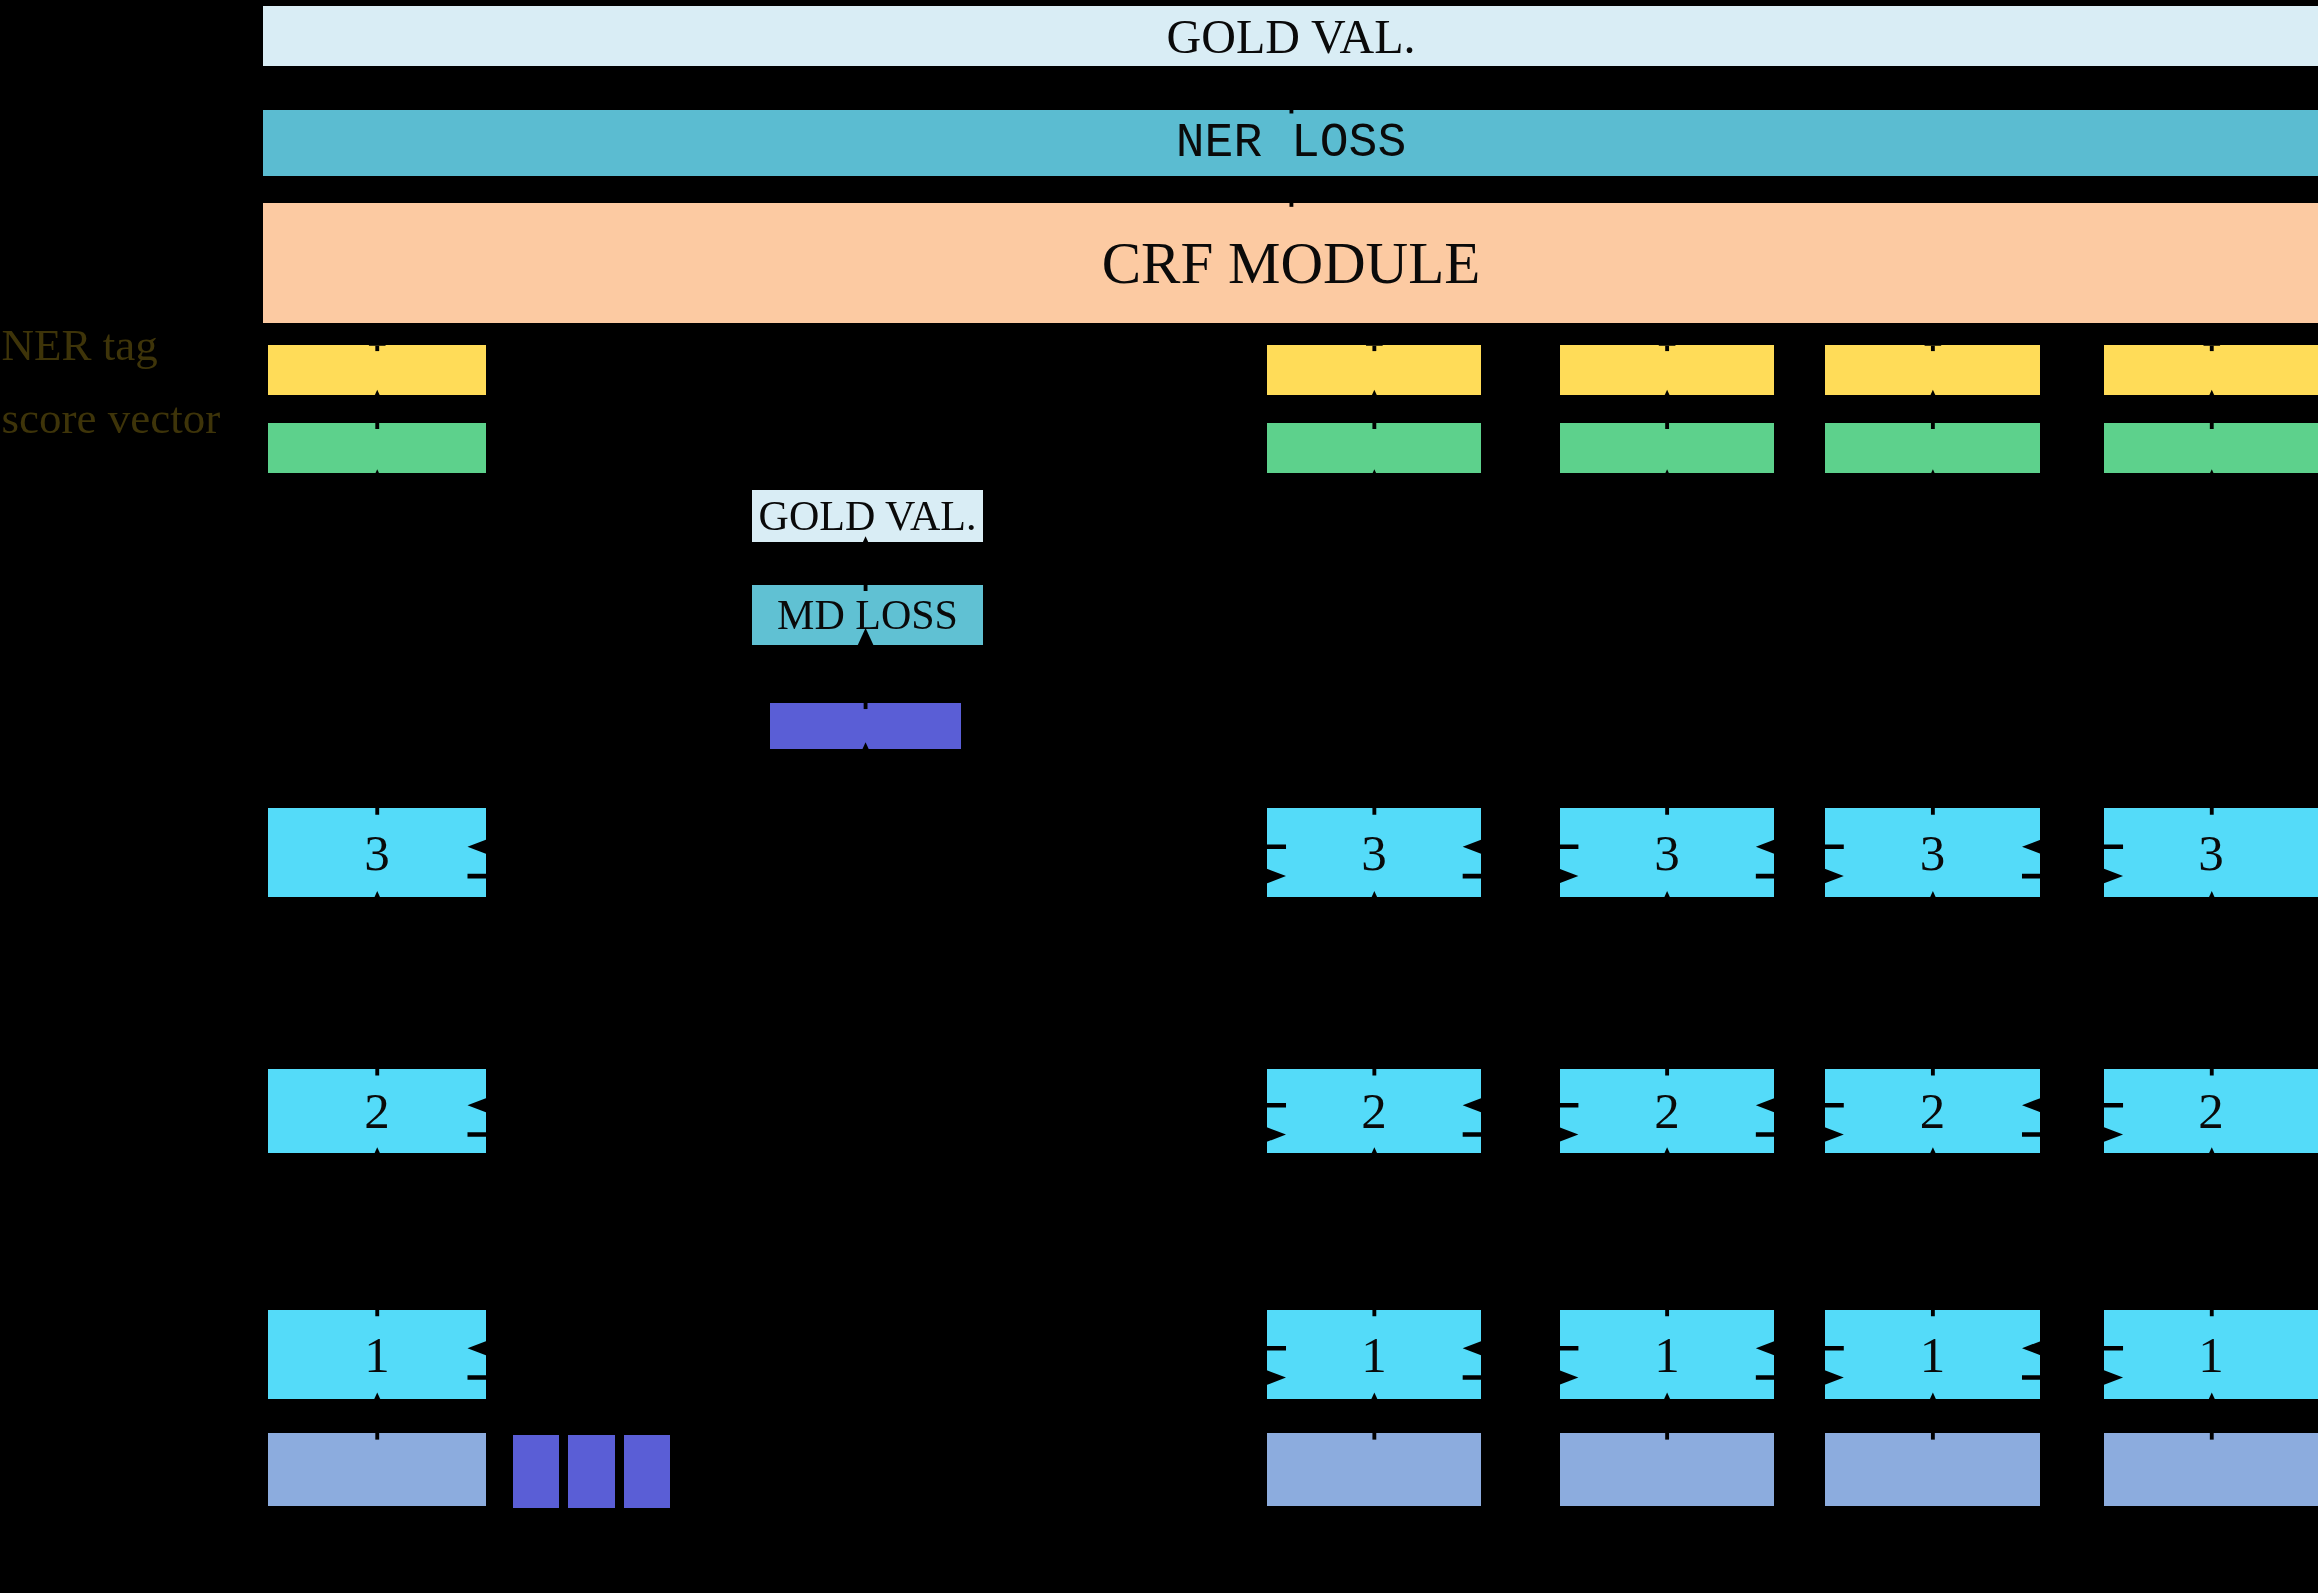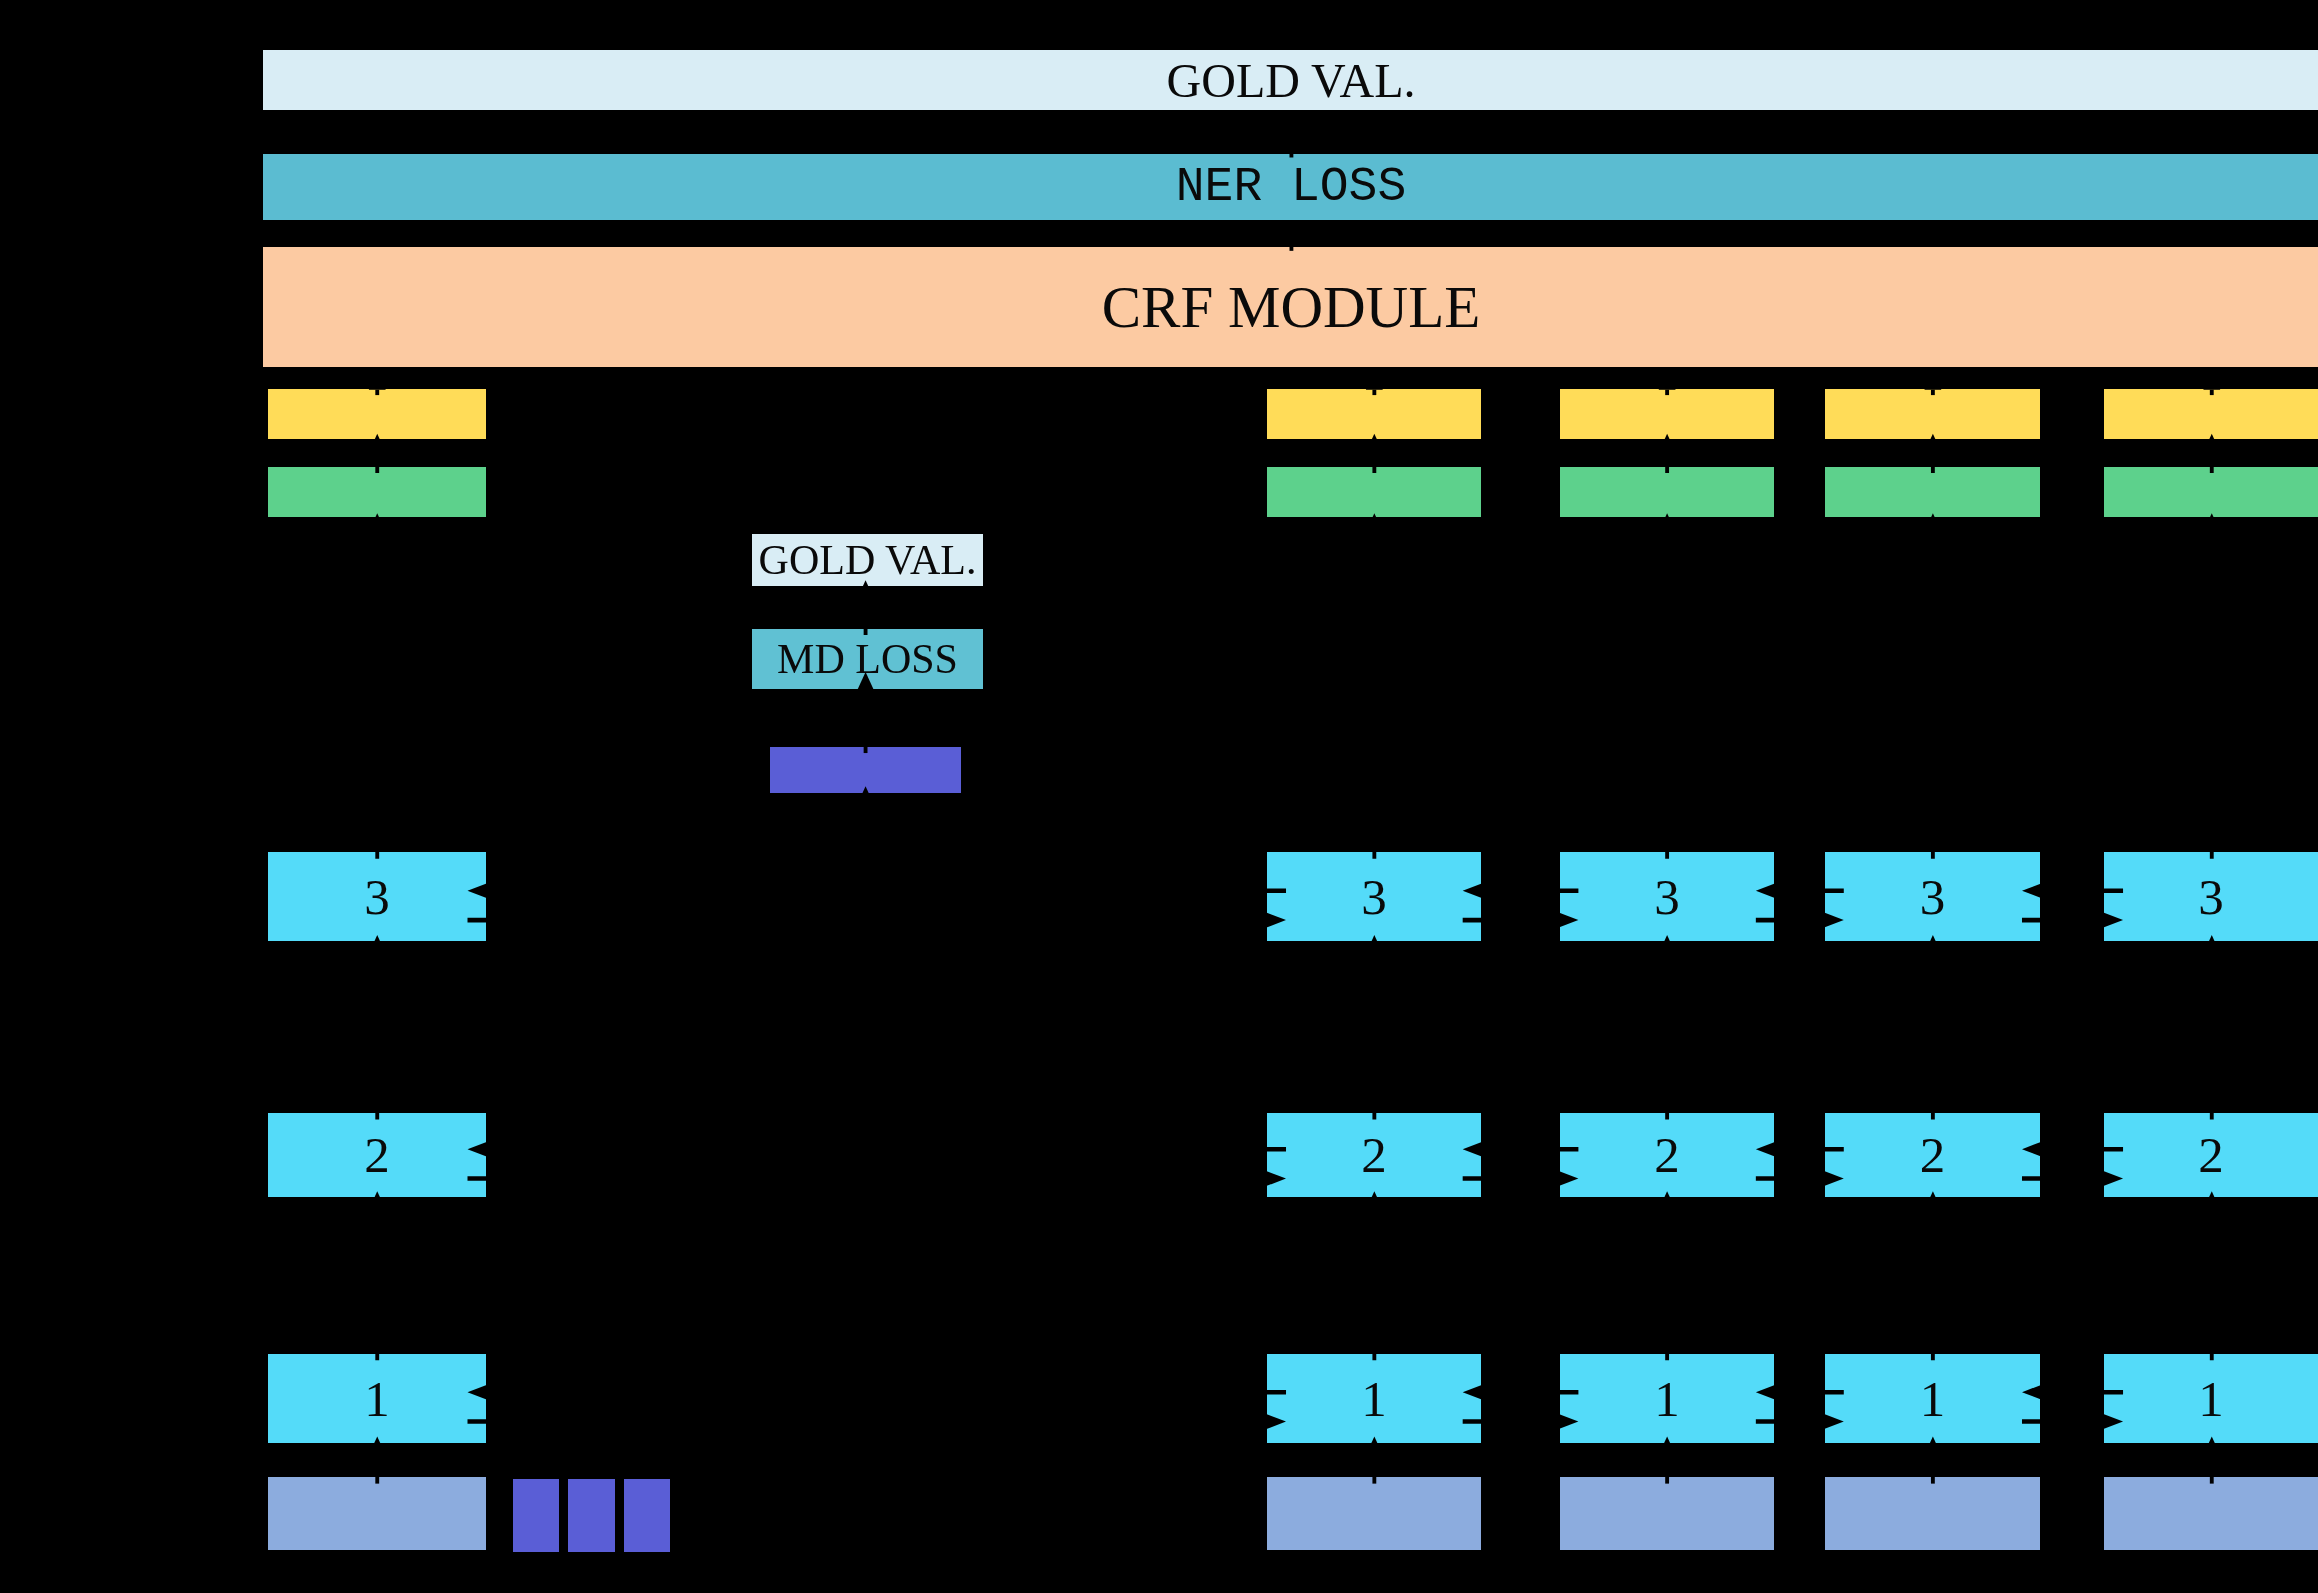--- a/index.html
+++ b/index.html
@@ -1,18 +1,18 @@
 <!DOCTYPE html>
 <html style="--lightblue: #d9edf5; --teal: #5bbcd1; --teal2: #60c1d3; --peach: #fccaa2; --yellow: #ffdc58; --green: #5dd18c; --cyan: #54dbf9; --periwinkle: #8cacde; --purple: #5a5ed6; --labelink: #3e3409; --background: #000000; --arrow: #000000;font-size:12.3px"><head>
 <meta charset="utf-8">
 <style>
   html,body{margin:0;padding:0;background:#000;}
   body{width:2319px;height:1594px;position:relative;overflow:hidden;
        font-family:"Liberation Serif","DejaVu Serif",serif;}
-  .canvas{position:absolute;inset:0;margin-top:44px;}
+  .canvas{position:absolute;inset:0;}
   .box{position:absolute;display:flex;align-items:center;justify-content:center;
        color:#0a0a0a;box-sizing:border-box;}
 
   
   .topbar{left:263px;width:2056px;}
   .bar-goldval{top:6.2px;height:60px;background:var(--lightblue);font-size:48px;}
   .bar-nerloss{top:110px;height:66px;background:var(--teal);font-size:48px;font-family:Liberation Mono, monospace;}
   .bar-crf{top:203px;height:120px;background:var(--peach);font-size:59px;}
 
   
@@ -54,20 +54,24 @@
   <div class="box topbar bar-goldval">
     <span>GOLD VAL.</span>
   </div>
   <div class="box topbar bar-nerloss">
     <span>NER LOSS</span>
   </div>
   <div class="box topbar bar-crf">
     <span>CRF MODULE</span>
   </div>
 
+  <div class="side-label">
+    <div>NER tag</div>
+    <div>score vector</div>
+  </div>
 
   <div class="box yellowbar c1"></div>
   <div class="box yellowbar c2"></div>
   <div class="box yellowbar c3"></div>
   <div class="box yellowbar c4"></div>
   <div class="box yellowbar c5"></div>
 
   <div class="box greenbar c1"></div>
   <div class="box greenbar c2"></div>
   <div class="box greenbar c3"></div>

